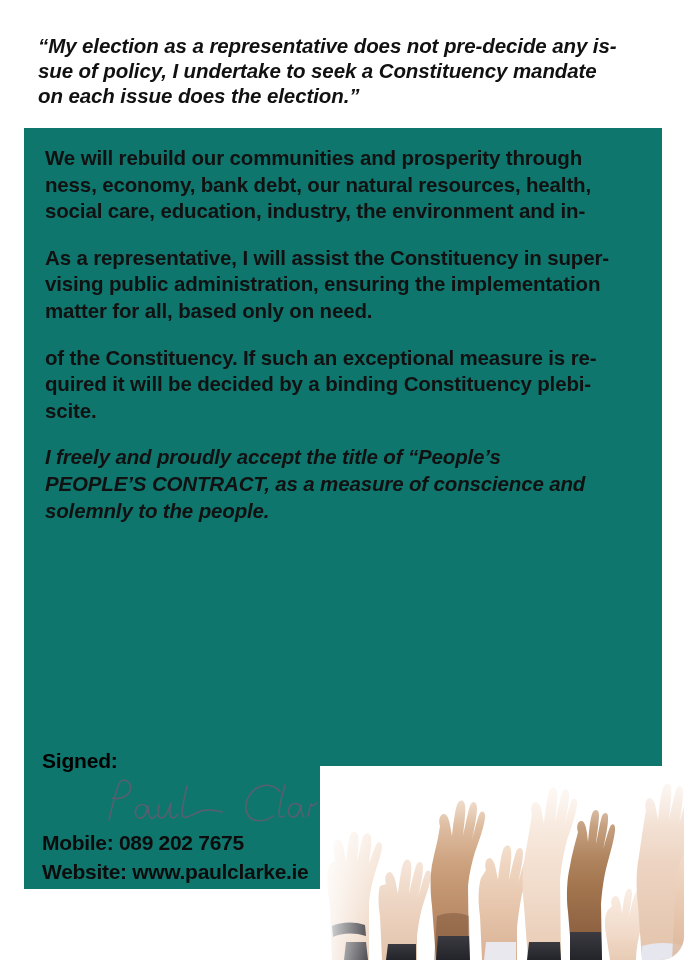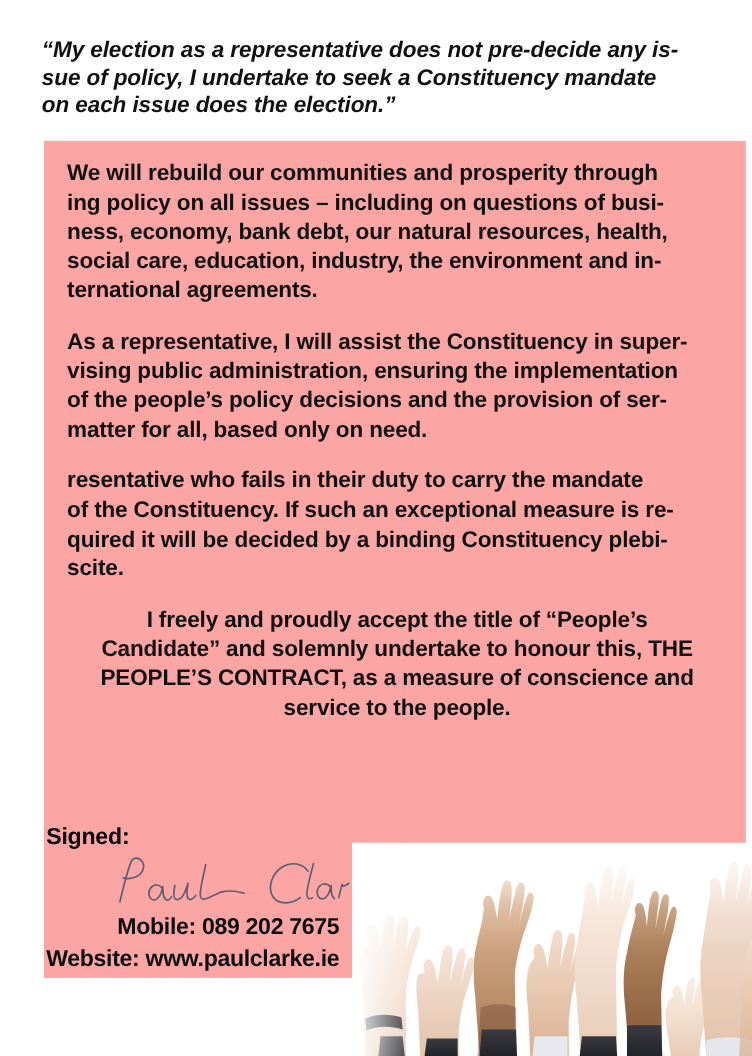--- a/index.html
+++ b/index.html
@@ -14,20 +14,21 @@
     overflow: hidden;
     position: relative;
   }
 
   #flyer {
     position: relative;
     width: 684px;
     height: 960px;
     background: #ffffff;
     overflow: hidden;
+    border-radius: 24px;
   }
 
   
   .quote-block {
     position: absolute;
     left: 38px;
     top: 33px;
     width: 612px;
   }
   .quote-line {
@@ -36,46 +37,46 @@
     font-style: italic;
     color: #111111;
     line-height: 25px;
     letter-spacing: -0.1px;
     white-space: nowrap;
   }
 
   
   .panel {
     position: absolute;
-    left: 40px;
+    left: 24px;
     top: 128px;
     width: 638px;
     height: 761px;
-    background: #fca5a5;
+    background: #0f766e;
   }
   .panel-inner {
     position: absolute;
     left: 21px;
     top: 17px;
     width: 600px;
   }
   .para {
     color: #111111;
     font-size: 20.5px;
     font-weight: bold;
     line-height: 26.6px;
     letter-spacing: -0.15px;
     margin: 0 0 20px 0;
   }
   .para .ln {
     display: block;
     white-space: nowrap;
   }
   .para.italic {
-    text-align: center;
+    font-style: italic;
   }
   .para:last-child {
     margin-bottom: 0;
   }
 
   
   .signed-label {
     position: absolute;
     left: 42px;
     top: 749px;
@@ -91,21 +92,20 @@
     top: 776px;
     width: 280px;
     height: 52px;
   }
 
   .contact {
     position: absolute;
     left: 42px;
     top: 828px;
     z-index: 6;
-    text-align: right;
   }
   .contact-line {
     font-size: 21px;
     font-weight: bold;
     color: #0c0c0c;
     line-height: 29px;
     letter-spacing: -0.3px;
     white-space: nowrap;
   }
 
@@ -155,45 +155,40 @@
     <div class="quote-line">“My election as a representative does not pre-decide any is-</div>
     <div class="quote-line">sue of policy, I undertake to seek a Constituency mandate</div>
     <div class="quote-line">on each issue does the election.”</div>
   </div>
 
   <div class="panel">
     <div class="panel-inner">
 
       <p class="para">
         <span class="ln">We will rebuild our communities and prosperity through</span>
-        <span class="ln">ing policy on all issues – including on questions of busi-</span>
         <span class="ln">ness, economy, bank debt, our natural resources, health,</span>
         <span class="ln">social care, education, industry, the environment and in-</span>
-        <span class="ln">ternational agreements.</span>
       </p>
 
       <p class="para">
         <span class="ln">As a representative, I will assist the Constituency in super-</span>
         <span class="ln">vising public administration, ensuring the implementation</span>
-        <span class="ln">of the people’s policy decisions and the provision of ser-</span>
         <span class="ln">matter for all, based only on need.</span>
       </p>
 
       <p class="para">
-        <span class="ln">resentative who fails in their duty to carry the mandate</span>
         <span class="ln">of the Constituency. If such an exceptional measure is re-</span>
         <span class="ln">quired it will be decided by a binding Constituency plebi-</span>
         <span class="ln">scite.</span>
       </p>
 
       <p class="para italic">
         <span class="ln">I freely and proudly accept the title of “People’s</span>
-        <span class="ln">Candidate” and solemnly undertake to honour this, THE</span>
         <span class="ln">PEOPLE’S CONTRACT, as a measure of conscience and</span>
-        <span class="ln">service to the people.</span>
+        <span class="ln">solemnly to the people.</span>
       </p>
 
     </div>
   </div>
 
   <div class="signed-label">Signed:</div>
 
   <div class="signature">
     <svg width="280" height="52" viewBox="0 0 280 52" fill="none" xmlns="http://www.w3.org/2000/svg">
       <g stroke="#5a5f70" stroke-width="1.5" stroke-linecap="round" stroke-linejoin="round" fill="none">

